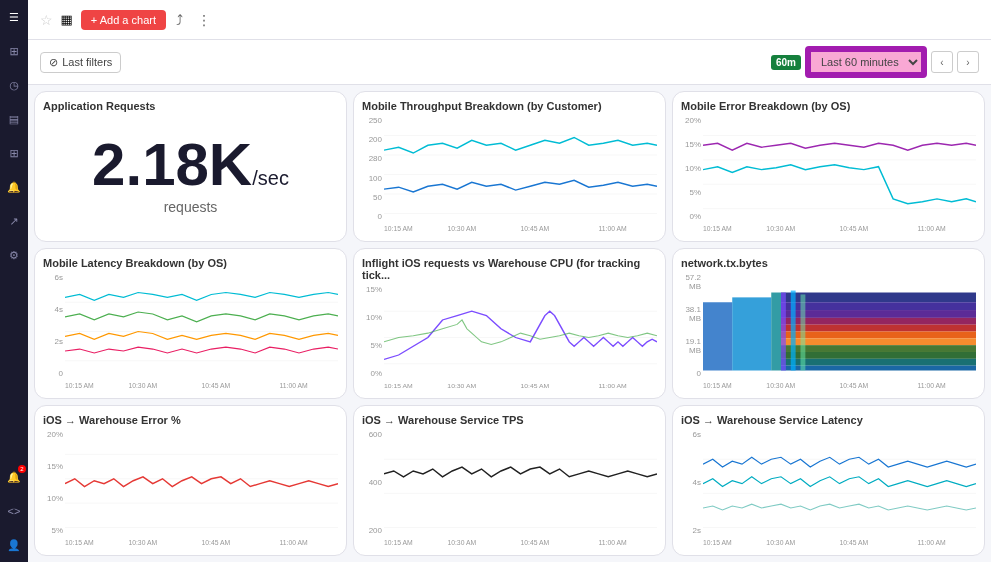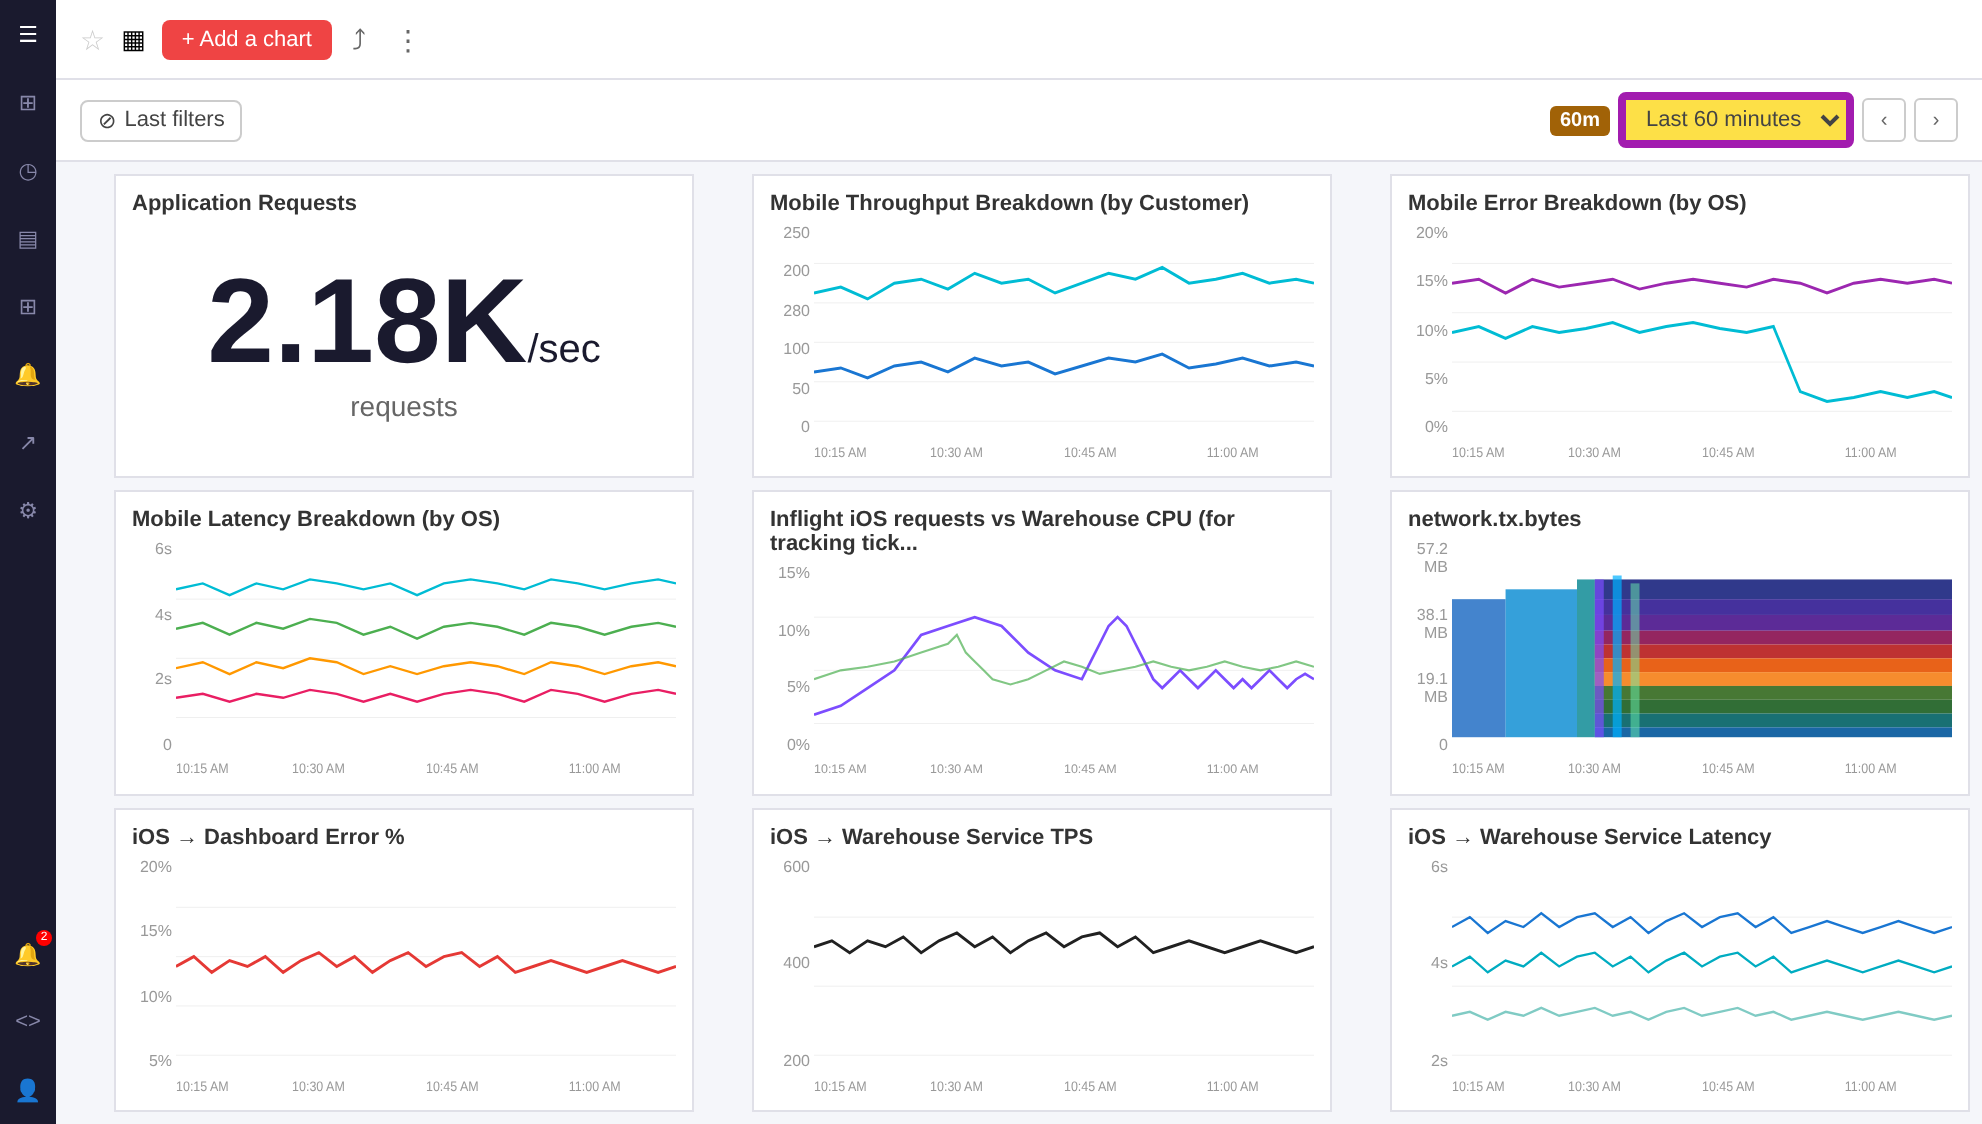--- a/index.html
+++ b/index.html
@@ -123,34 +123,34 @@
       gap: 4px;
       color: #444;
     }
     .time-controls {
       margin-left: auto;
       display: flex;
       align-items: center;
       gap: 4px;
     }
     .time-badge {
-      background: #a16207;
+      background: #15803d;
       color: white;
       border-radius: 3px;
       padding: 2px 5px;
       font-size: 10px;
       font-weight: 600;
     }
     .time-select {
-      border: 4px solid #a21caf;
+      border: 6px solid #a21caf;
       border-radius: 4px;
       padding: 3px 6px;
       font-size: 11px;
       color: #444;
-      background: #fde047;
+      background: #f9a8d4;
     }
     .nav-btn {
       border: 1px solid #ccc;
       background: #fff;
       border-radius: 3px;
       width: 22px;
       height: 22px;
       display: flex;
       align-items: center;
       justify-content: center;
@@ -166,26 +166,25 @@
       grid-template-columns: repeat(3, 1fr);
       grid-template-rows: repeat(3, 1fr);
       gap: 6px;
       padding: 6px;
       overflow: hidden;
     }
 
     .chart-card {
       background: #fff;
       border: 1px solid #e0e0e8;
-      border-radius: 0;
+      border-radius: 12px;
       padding: 8px;
       display: flex;
       flex-direction: column;
       overflow: hidden;
-      margin-left: 23px;
     }
     .chart-title {
       font-size: 11px;
       color: #333;
       font-weight: 600;
       margin-bottom: 4px;
       flex-shrink: 0;
     }
     .chart-body {
       flex: 1;
@@ -461,21 +460,21 @@
               <text x="65" y="118" font-size="7" fill="#999">10:30 AM</text>
               <text x="140" y="118" font-size="7" fill="#999">10:45 AM</text>
               <text x="220" y="118" font-size="7" fill="#999">11:00 AM</text>
             </svg>
           </div>
         </div>
       </div>
     </div>
 
     <div class="chart-card">
-      <div class="chart-title">iOS → Dashboard Error %</div>
+      <div class="chart-title">iOS → Warehouse Error %</div>
       <div class="chart-body">
         <div class="chart-with-yaxis">
           <div class="y-labels">
             <span>20%</span>
               <span>15%</span>
               <span>10%</span>
               <span>5%</span>
           </div>
           <div class="chart-area">
             <svg viewBox="0 0 280 120" preserveAspectRatio="none">

